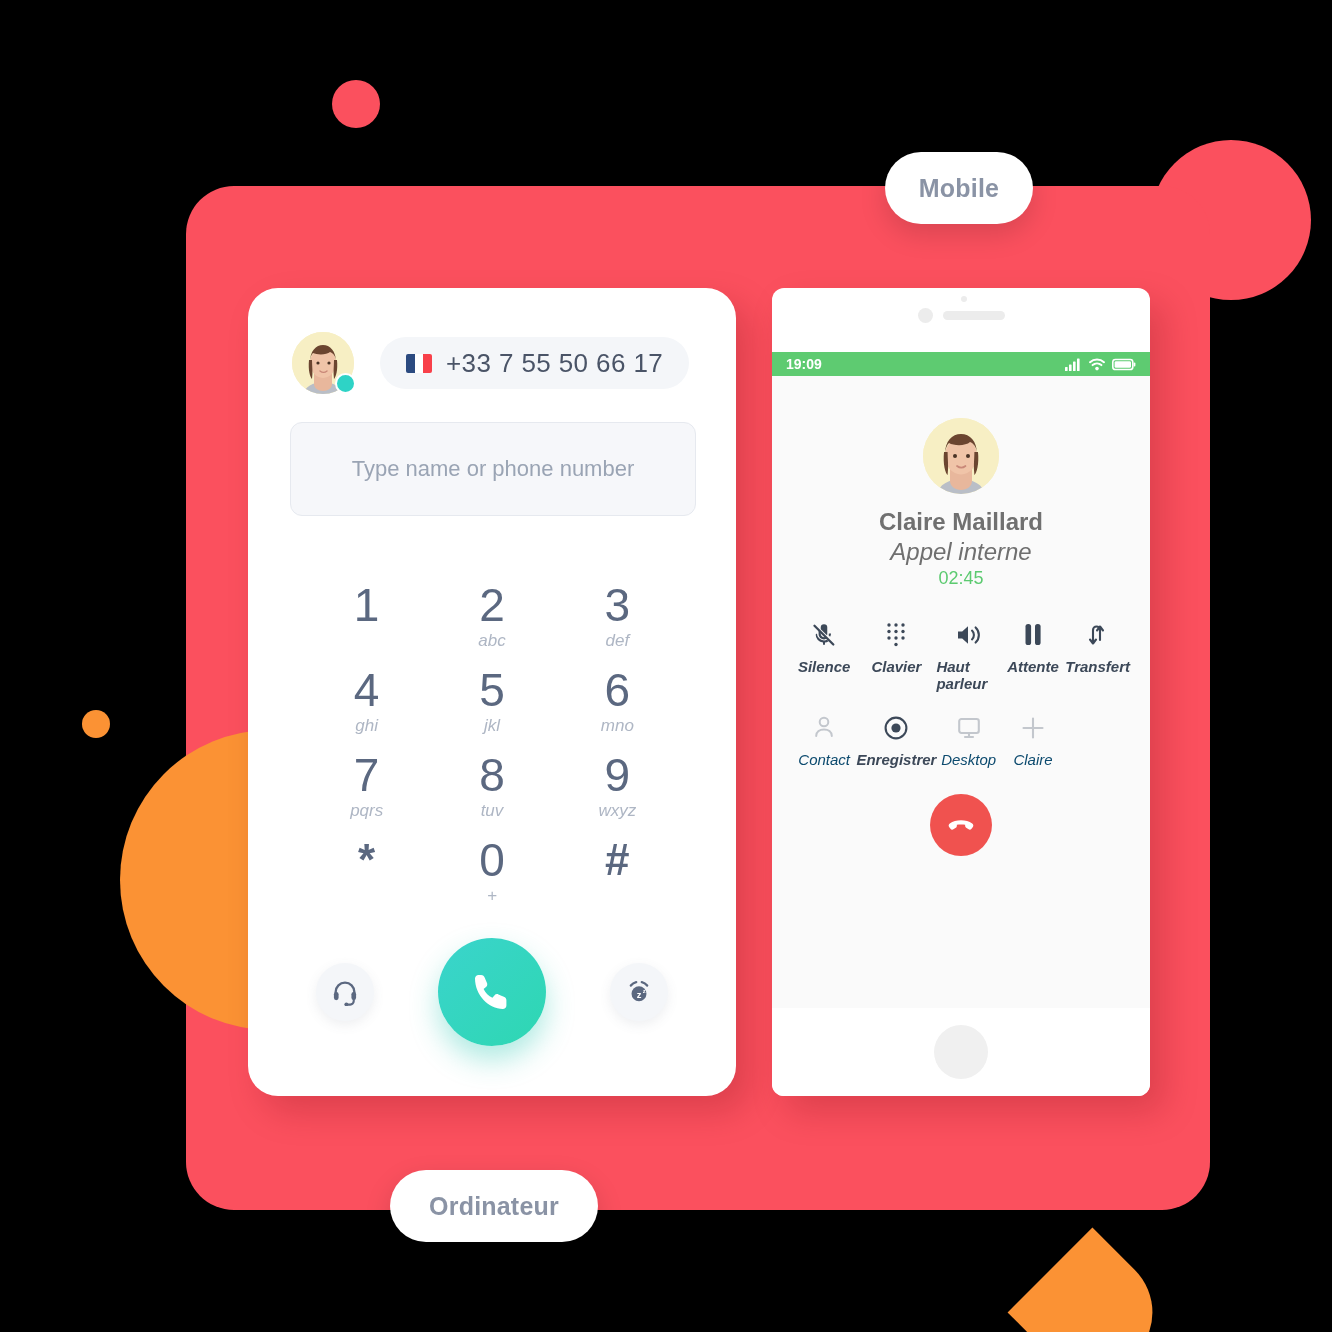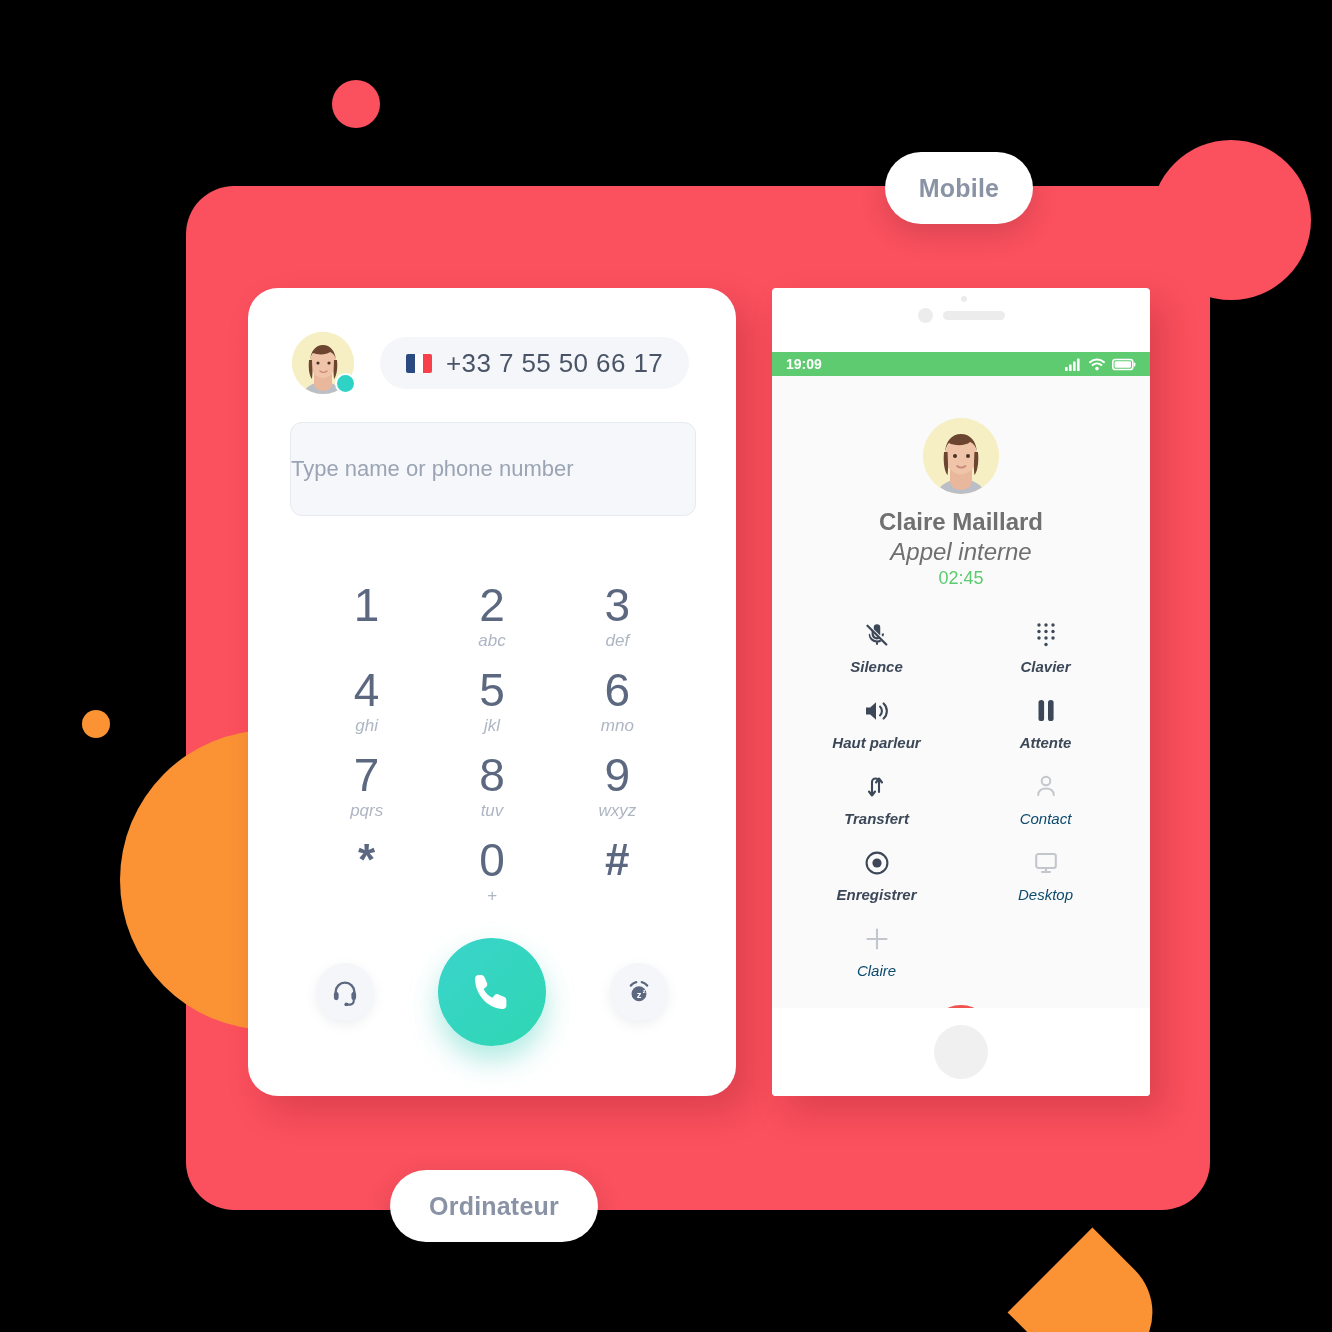--- a/index.html
+++ b/index.html
@@ -132,21 +132,21 @@
     font-size: 26px; color: #4a5467; letter-spacing: .4px;
   }
 
   #search-box {
     position: absolute;
     left: 42px; top: 134px;
     width: 404px; height: 92px;
     background: #f6f7fa;
     border: 1px solid #e6e9ef;
     border-radius: 12px;
-    display: flex; align-items: center; 
+    display: flex; align-items: center; justify-content: center;
     font-size: 22px;
     color: #9aa4b4;
   }
 
   
   #dialpad {
     position: absolute;
     left: 56px; top: 292px;
     width: 376px;
     display: grid;
@@ -187,21 +187,21 @@
     display: flex; align-items: center; justify-content: center;
     box-shadow: 0 14px 28px rgba(45,200,180,0.38);
   }
 
   
   #mobile-card {
     position: absolute;
     left: 772px; top: 288px;
     width: 378px; height: 808px;
     background: #ffffff;
-    border-radius: 4px;
+    border-radius: 12px;
     box-shadow: 14px 16px 34px rgba(120,10,20,0.22);
     z-index: 10;
     overflow: hidden;
   }
   #notch {
     position: absolute; left: 0; right: 0; top: 20px;
     display: flex; align-items: center; justify-content: center; gap: 10px;
   }
   #notch .cam { width: 15px; height: 15px; border-radius: 50%; background: #ececec; }
   #notch .spk { width: 62px; height: 9px; border-radius: 6px; background: #ececec; }
@@ -238,21 +238,21 @@
   #call-type {
     margin-top: 2px; font-size: 24px; font-style: italic; color: #6f6f6f;
   }
   #call-timer {
     margin-top: 2px; font-size: 18px; color: #5cca70;
   }
 
   #control-grid {
     margin-top: 32px;
     display: grid;
-    grid-template-columns: repeat(2, 1fr);
+    grid-template-columns: repeat(5, 1fr);
     row-gap: 22px;
     padding: 0 20px;
   }
   .ctrl {
     display: flex; flex-direction: column;
     align-items: center; gap: 9px;
   }
   .ctrl .gi { height: 28px; display: flex; align-items: center; justify-content: center; }
   .ctrl .cl {
     font-size: 15px; font-style: italic; font-weight: bold;

